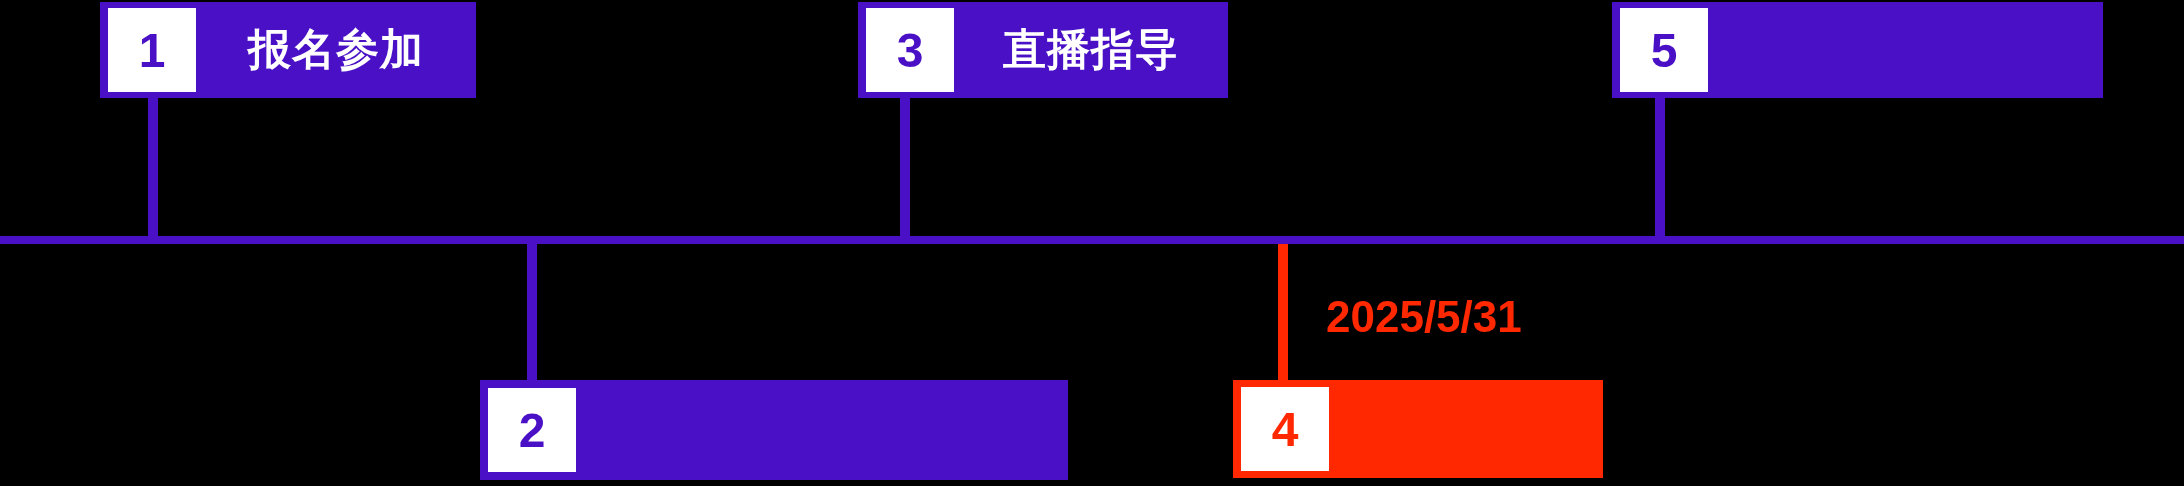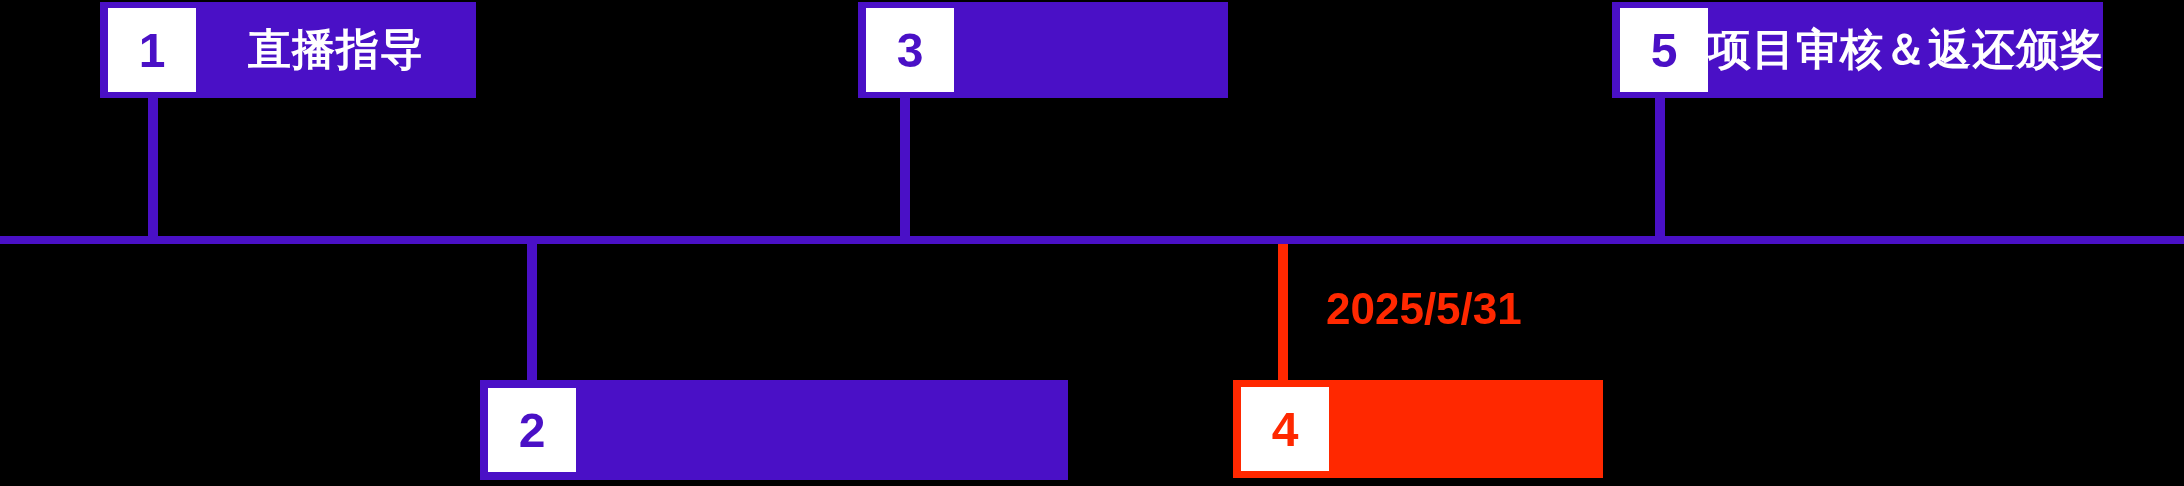--- a/index.html
+++ b/index.html
@@ -69,21 +69,21 @@
     color: var(--box_text, #ffffff);
     font-size: 43px;
     font-weight: 700;
     letter-spacing: 1px;
     white-space: nowrap;
   }
   
   .deadline-date {
     position: absolute;
     left: 1326px;
-    top: 284px;
+    top: 292px;
     color: var(--red, #ff2800);
     font-size: 44px;
     font-weight: 700;
     white-space: nowrap;
   }
 </style>
 </head>
 <body>
 
 <div id="canvas">
@@ -91,35 +91,35 @@
   <div class="timeline"></div>
 
   <div class="connector" id="c1"></div>
   <div class="connector" id="c2"></div>
   <div class="connector" id="c3"></div>
   <div class="connector red" id="c4"></div>
   <div class="connector" id="c5"></div>
 
   <div class="step-box" id="s1">
     <div class="num">1</div>
-    <div class="label">直播指导</div>
+    <div class="label">报名参加</div>
   </div>
 
   <div class="step-box" id="s2">
     <div class="num">2</div>
   </div>
 
   <div class="step-box" id="s3">
     <div class="num">3</div>
+    <div class="label">直播指导</div>
   </div>
 
   <div class="deadline-date">2025/5/31</div>
 
   <div class="step-box red" id="s4">
     <div class="num">4</div>
   </div>
 
   <div class="step-box" id="s5">
     <div class="num">5</div>
-    <div class="label">项目审核＆返还颁奖</div>
   </div>
 
 </div>
 
 </body></html>

